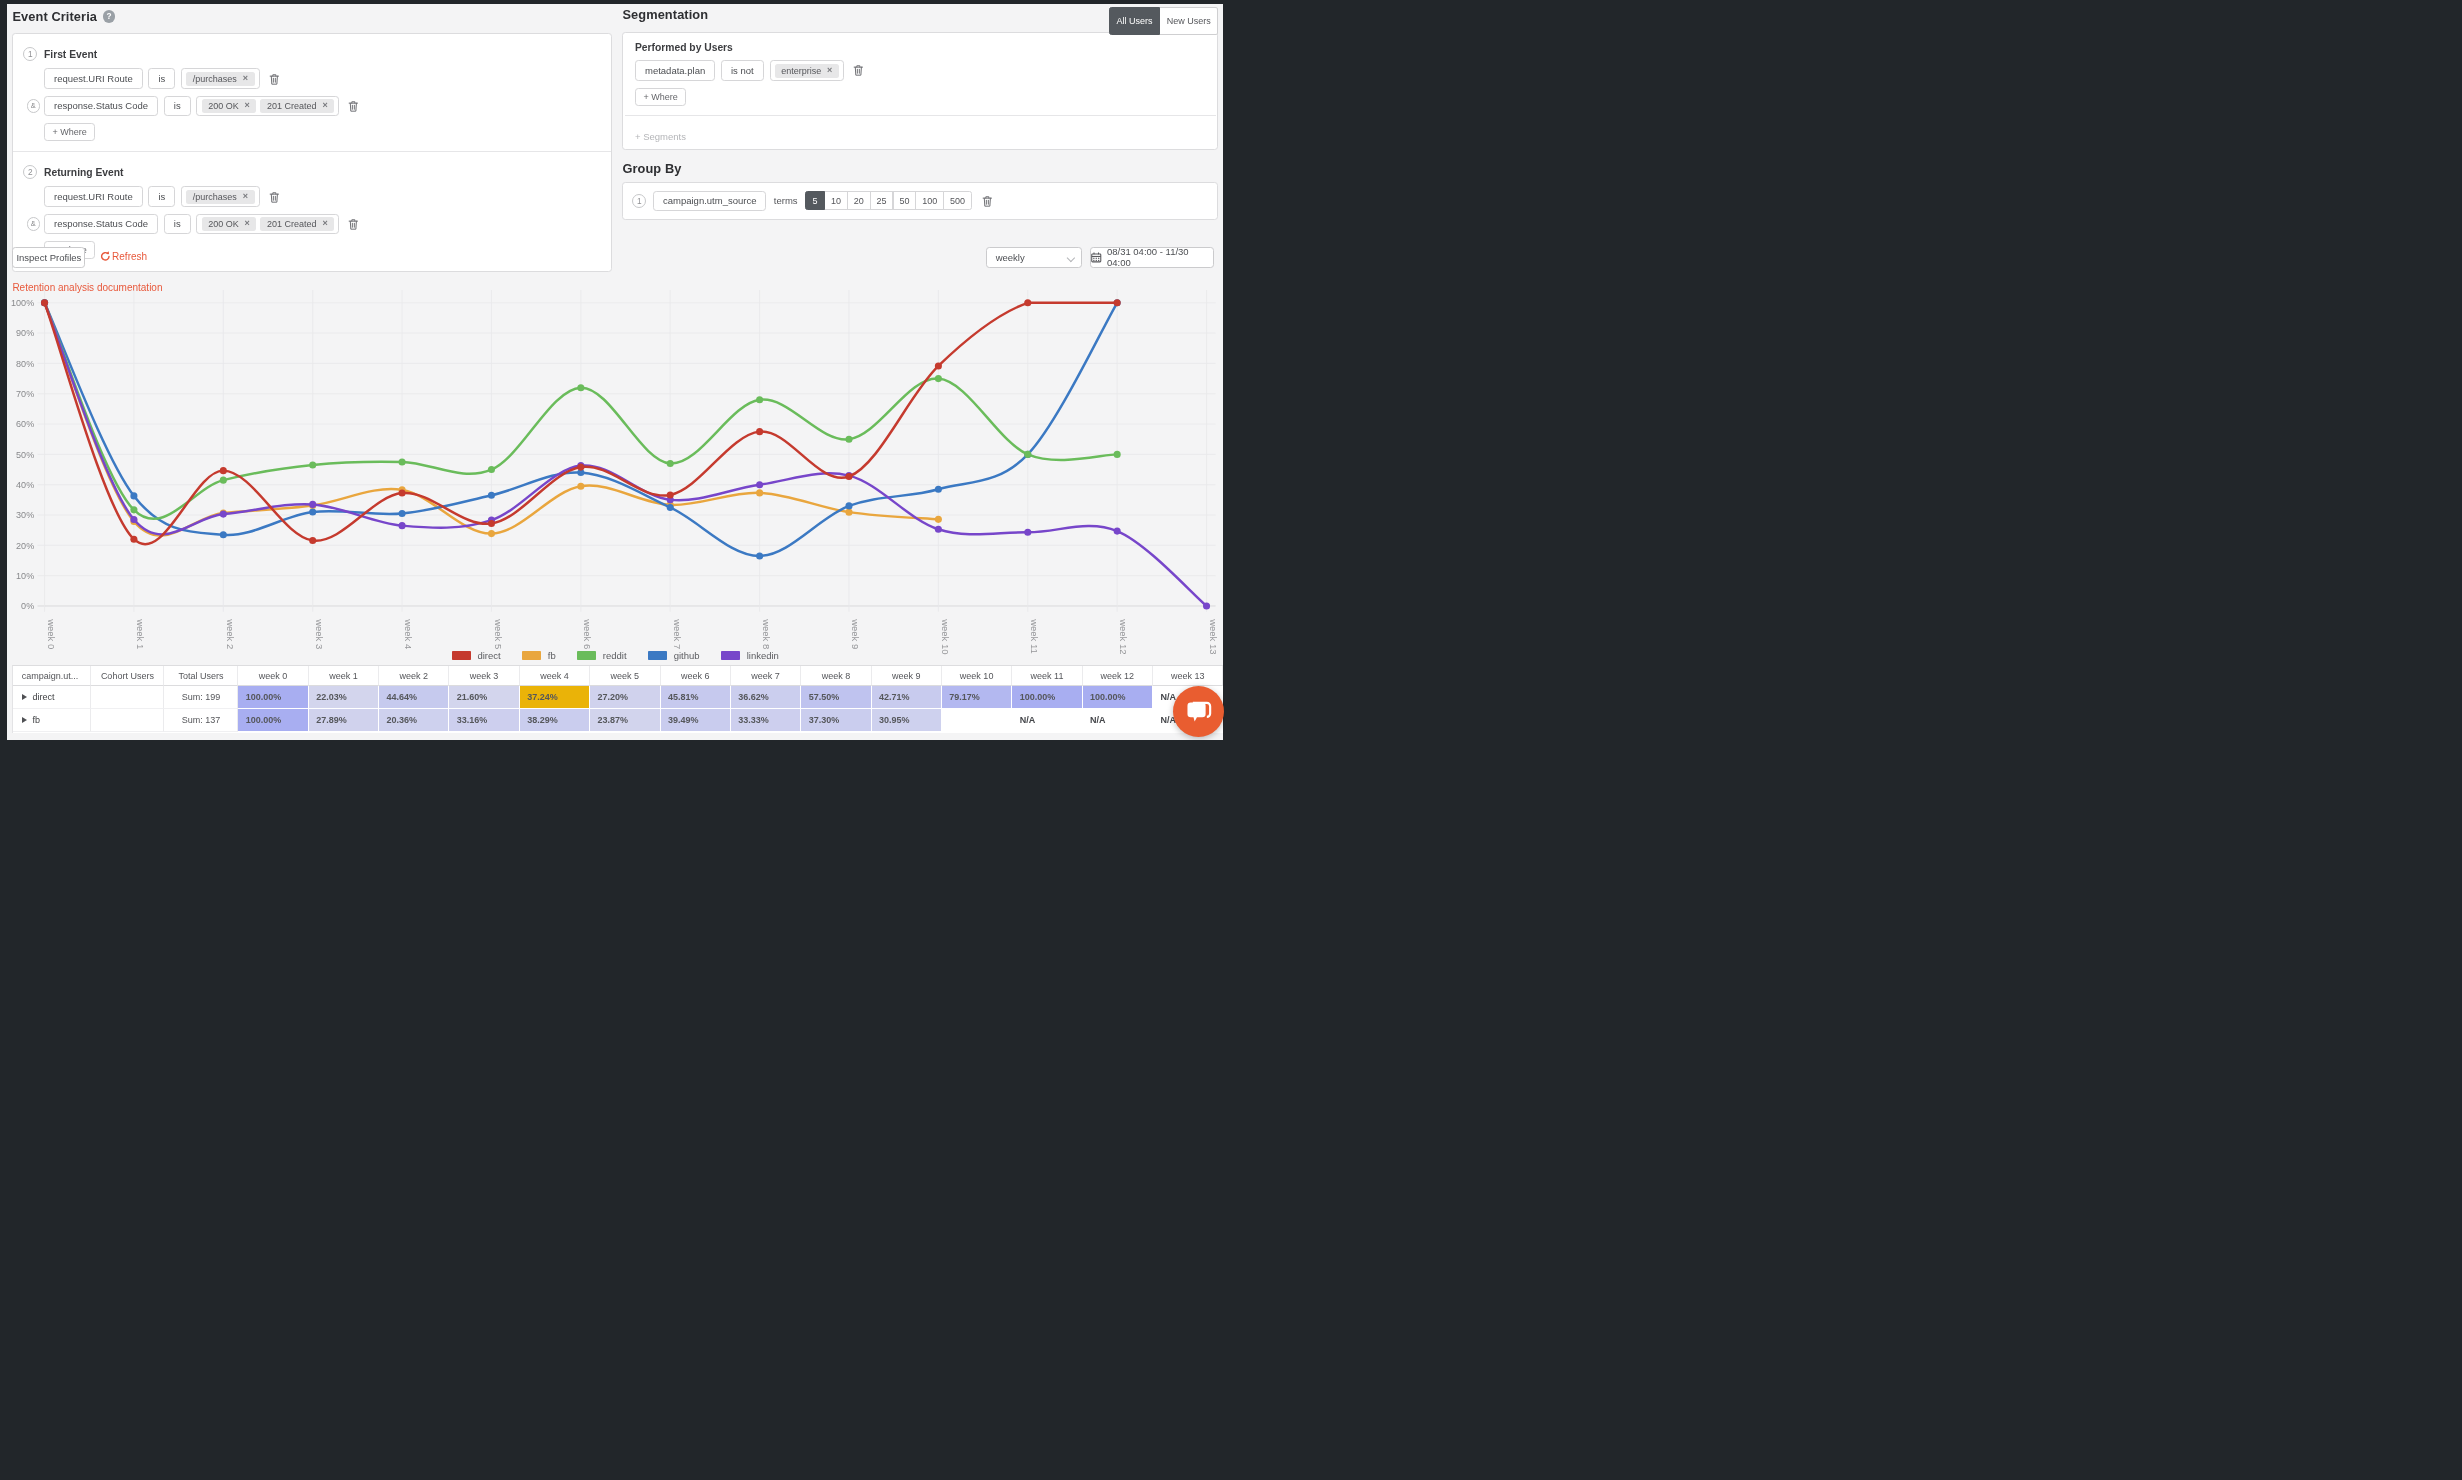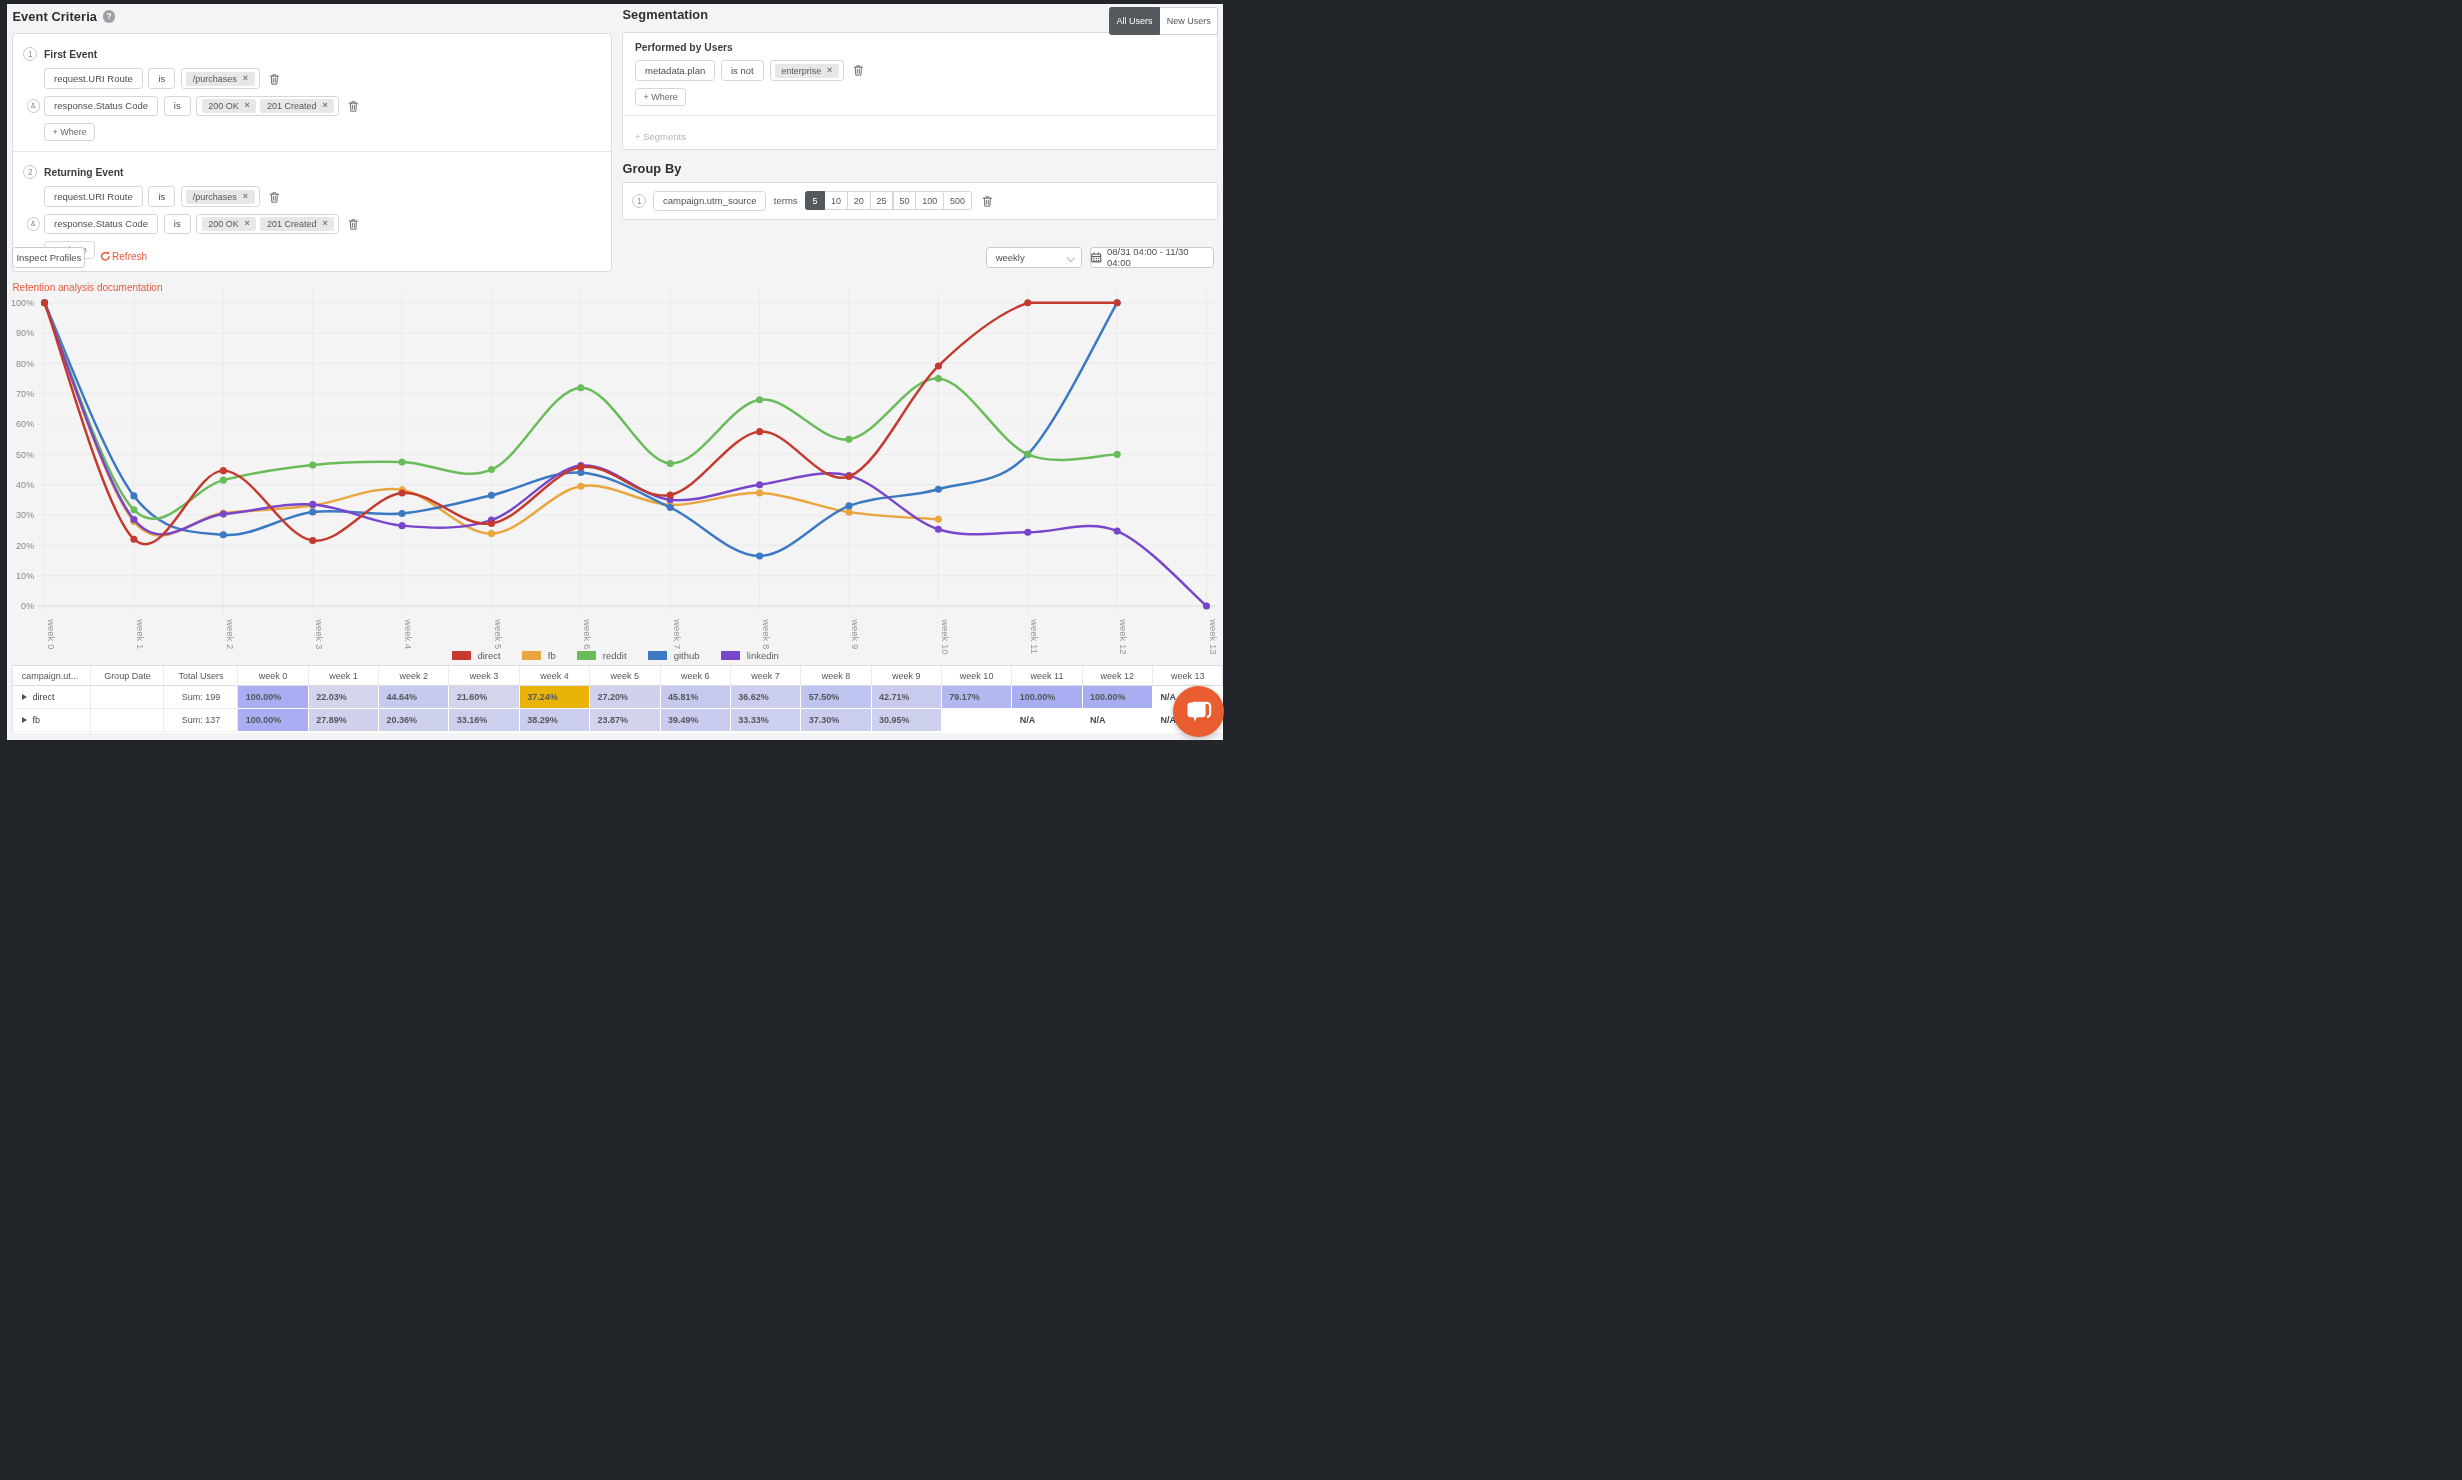--- a/index.html
+++ b/index.html
@@ -448,21 +448,21 @@
         <span class="lg-item">
           <span class="lg-swatch" style="background:#7746ca"></span>
           <span class="lg-label">linkedin</span>
         </span>
       </div>
   </div>
 
   <div id="table-wrap">
     <div class="tgrid" id="tgrid">
         <div class="th first">campaign.ut...</div>
-        <div class="th">Group Date</div>
+        <div class="th">Cohort Users</div>
         <div class="th">Total Users</div>
         <div class="th">week 0</div>
         <div class="th">week 1</div>
         <div class="th">week 2</div>
         <div class="th">week 3</div>
         <div class="th">week 4</div>
         <div class="th">week 5</div>
         <div class="th">week 6</div>
         <div class="th">week 7</div>
         <div class="th">week 8</div>

